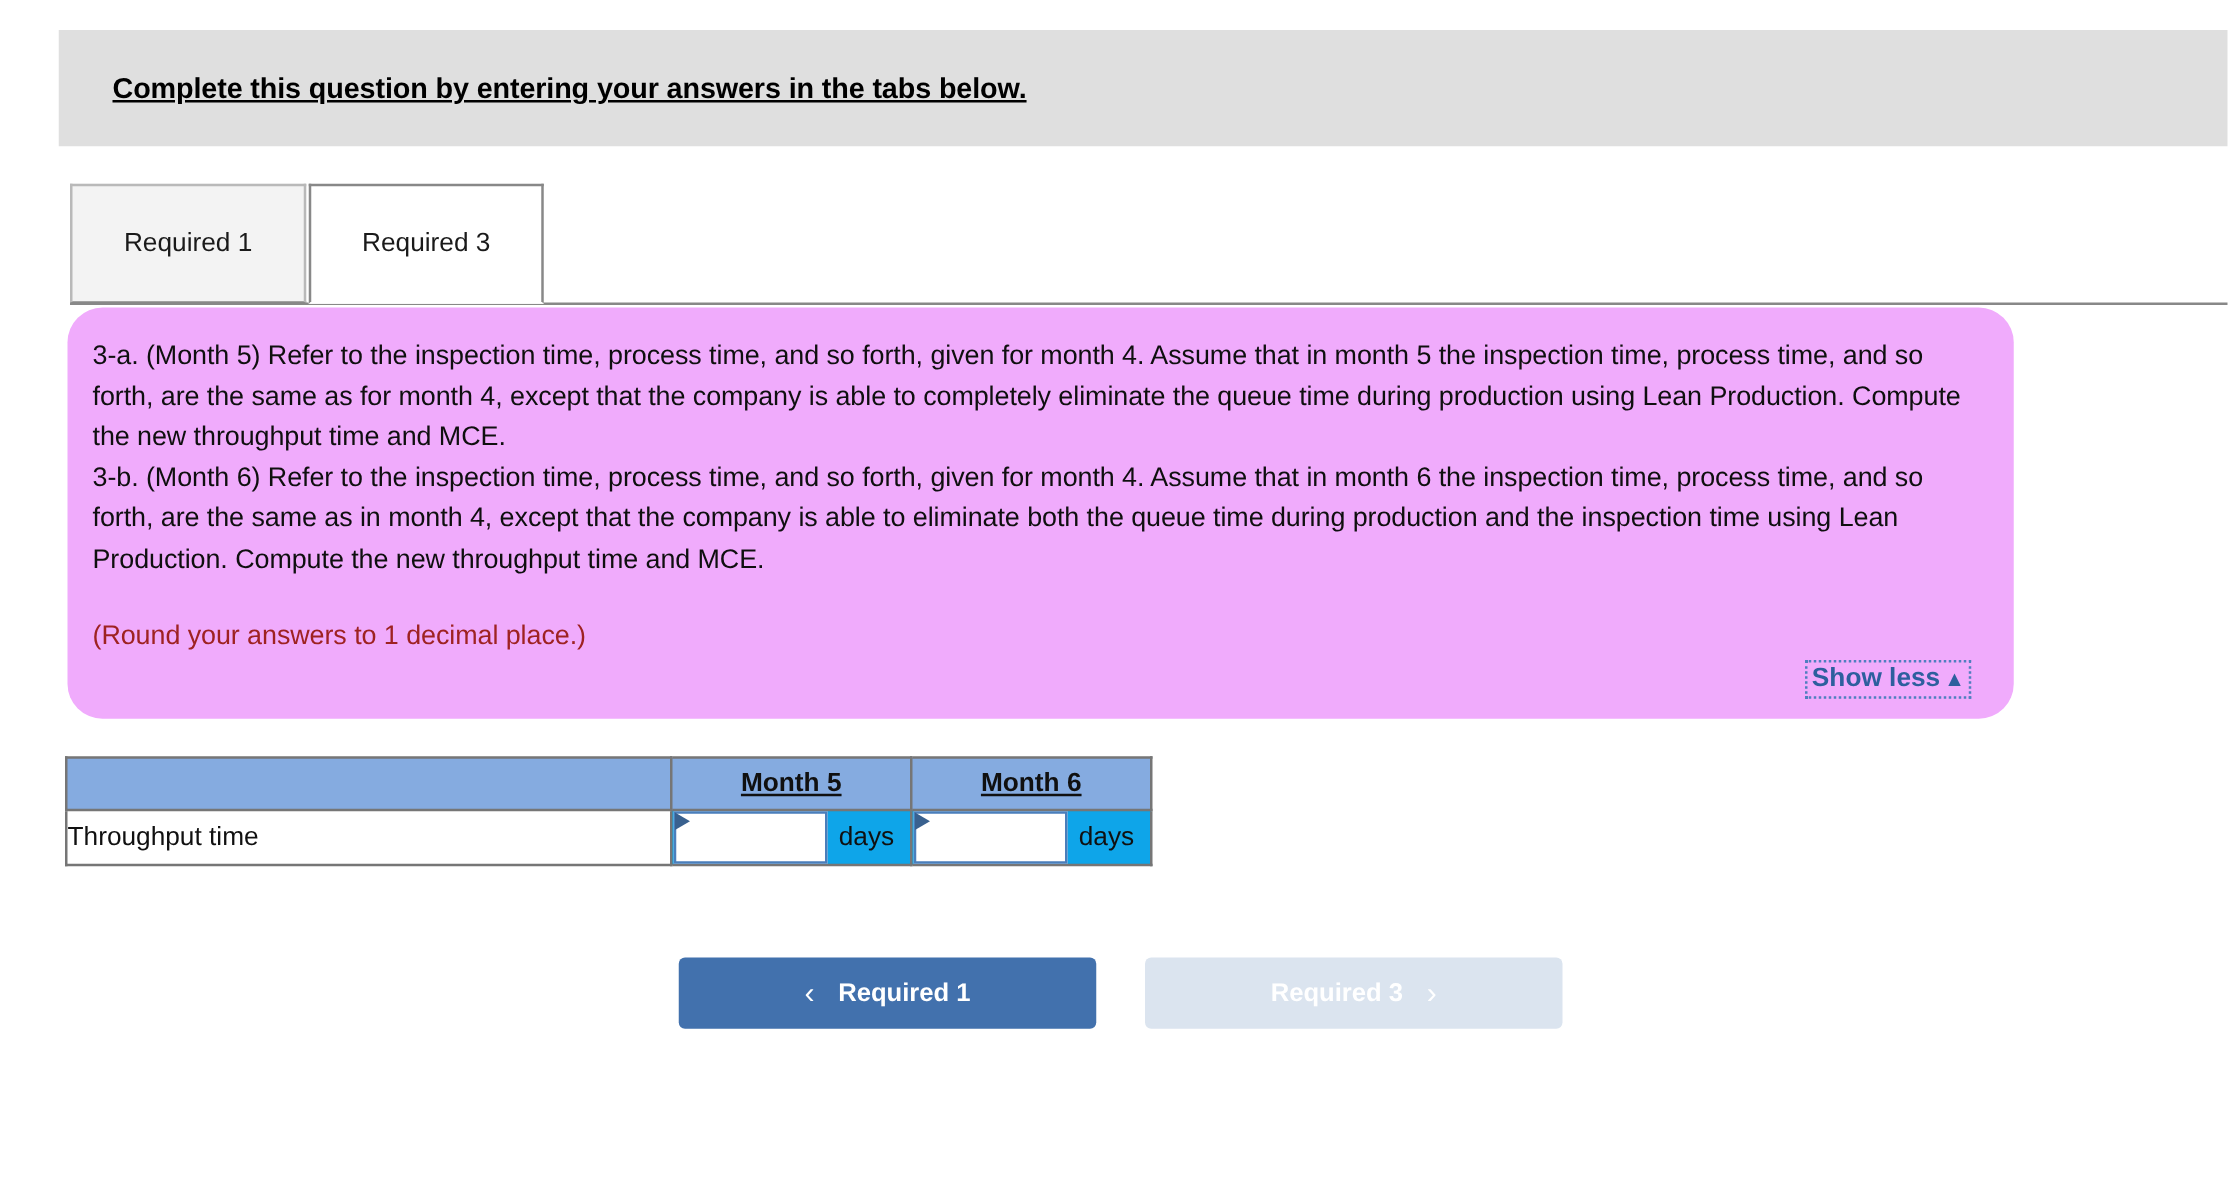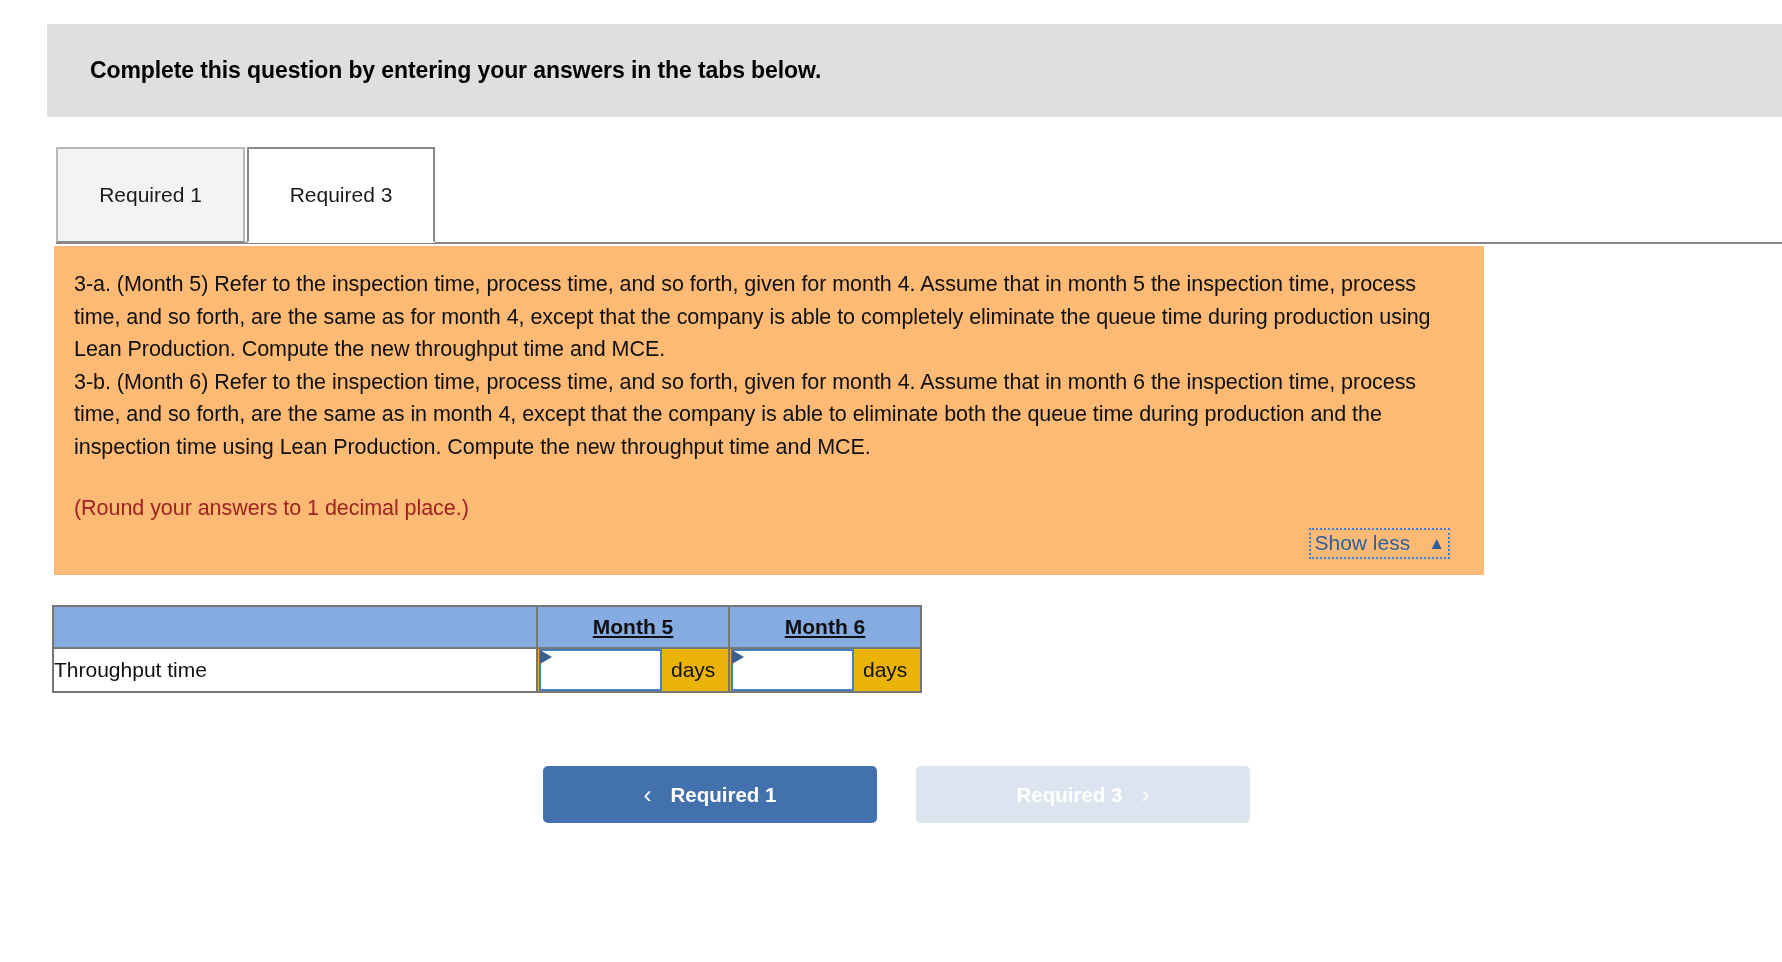--- a/index.html
+++ b/index.html
@@ -19,20 +19,21 @@
   
   .banner {
     position: absolute;
     left: 47px;
     top: 24px;
     width: 1735px;
     height: 93px;
     background: #dfdfdf;
     display: flex;
     align-items: center;
+    text-decoration: underline;
   }
   .banner-title {
     font-size: 23px;
     font-weight: bold;
     color: #000;
     padding-left: 43px;
     letter-spacing: -0.1px;
   }
 
   
@@ -77,25 +78,26 @@
     border: 2px solid #888888;
     border-bottom: 2px solid #ffffff;
     z-index: 3;
   }
 
   
   .instructions {
     position: absolute;
     left: 54px;
     top: 246px;
-    width: 1430px;
+    width: 1557px;
     height: 329px;
-    background: #fdba74;
+    background: #f0abfc;
     box-sizing: border-box;
     padding: 22px 32px 0 20px;
+    border-radius: 28px;
   }
   .instructions p {
     margin: 0;
     font-size: 21.5px;
     line-height: 32.5px;
     color: #0f0f0f;
     letter-spacing: -0.05px;
   }
   .instructions .note {
     margin-top: 29px;
@@ -103,24 +105,24 @@
     font-size: 21.5px;
   }
   .showless-wrap {
     position: absolute;
     right: 34px;
     bottom: 16px;
   }
   .showless {
     display: inline-flex;
     align-items: center;
-    gap: 16px;
+    gap: 1px;
     color: #2d5f9e;
     font-size: 21px;
-    font-weight: normal;
+    font-weight: bold;
     border: 2px dotted #4f7fbf;
     padding: 1px 3px 2px 3px;
     cursor: pointer;
     text-decoration: none;
   }
   .showless .caret {
     font-size: 17px;
     line-height: 1;
     margin-left: 2px;
   }
@@ -150,21 +152,21 @@
   .col-month { width: 192px; text-decoration: underline; }
   .row-label {
     height: 34px;
     font-size: 21px;
     color: #101010;
     padding-left: 10px;
     background: #ffffff;
     text-align: left;
   }
   .cell-group {
-    background: #eab308;
+    background: #0ea5e9;
     padding: 0;
   }
   .cell-inner {
     display: flex;
     align-items: center;
     height: 100%;
   }
   .ansbox {
     position: relative;
     width: 123px;

